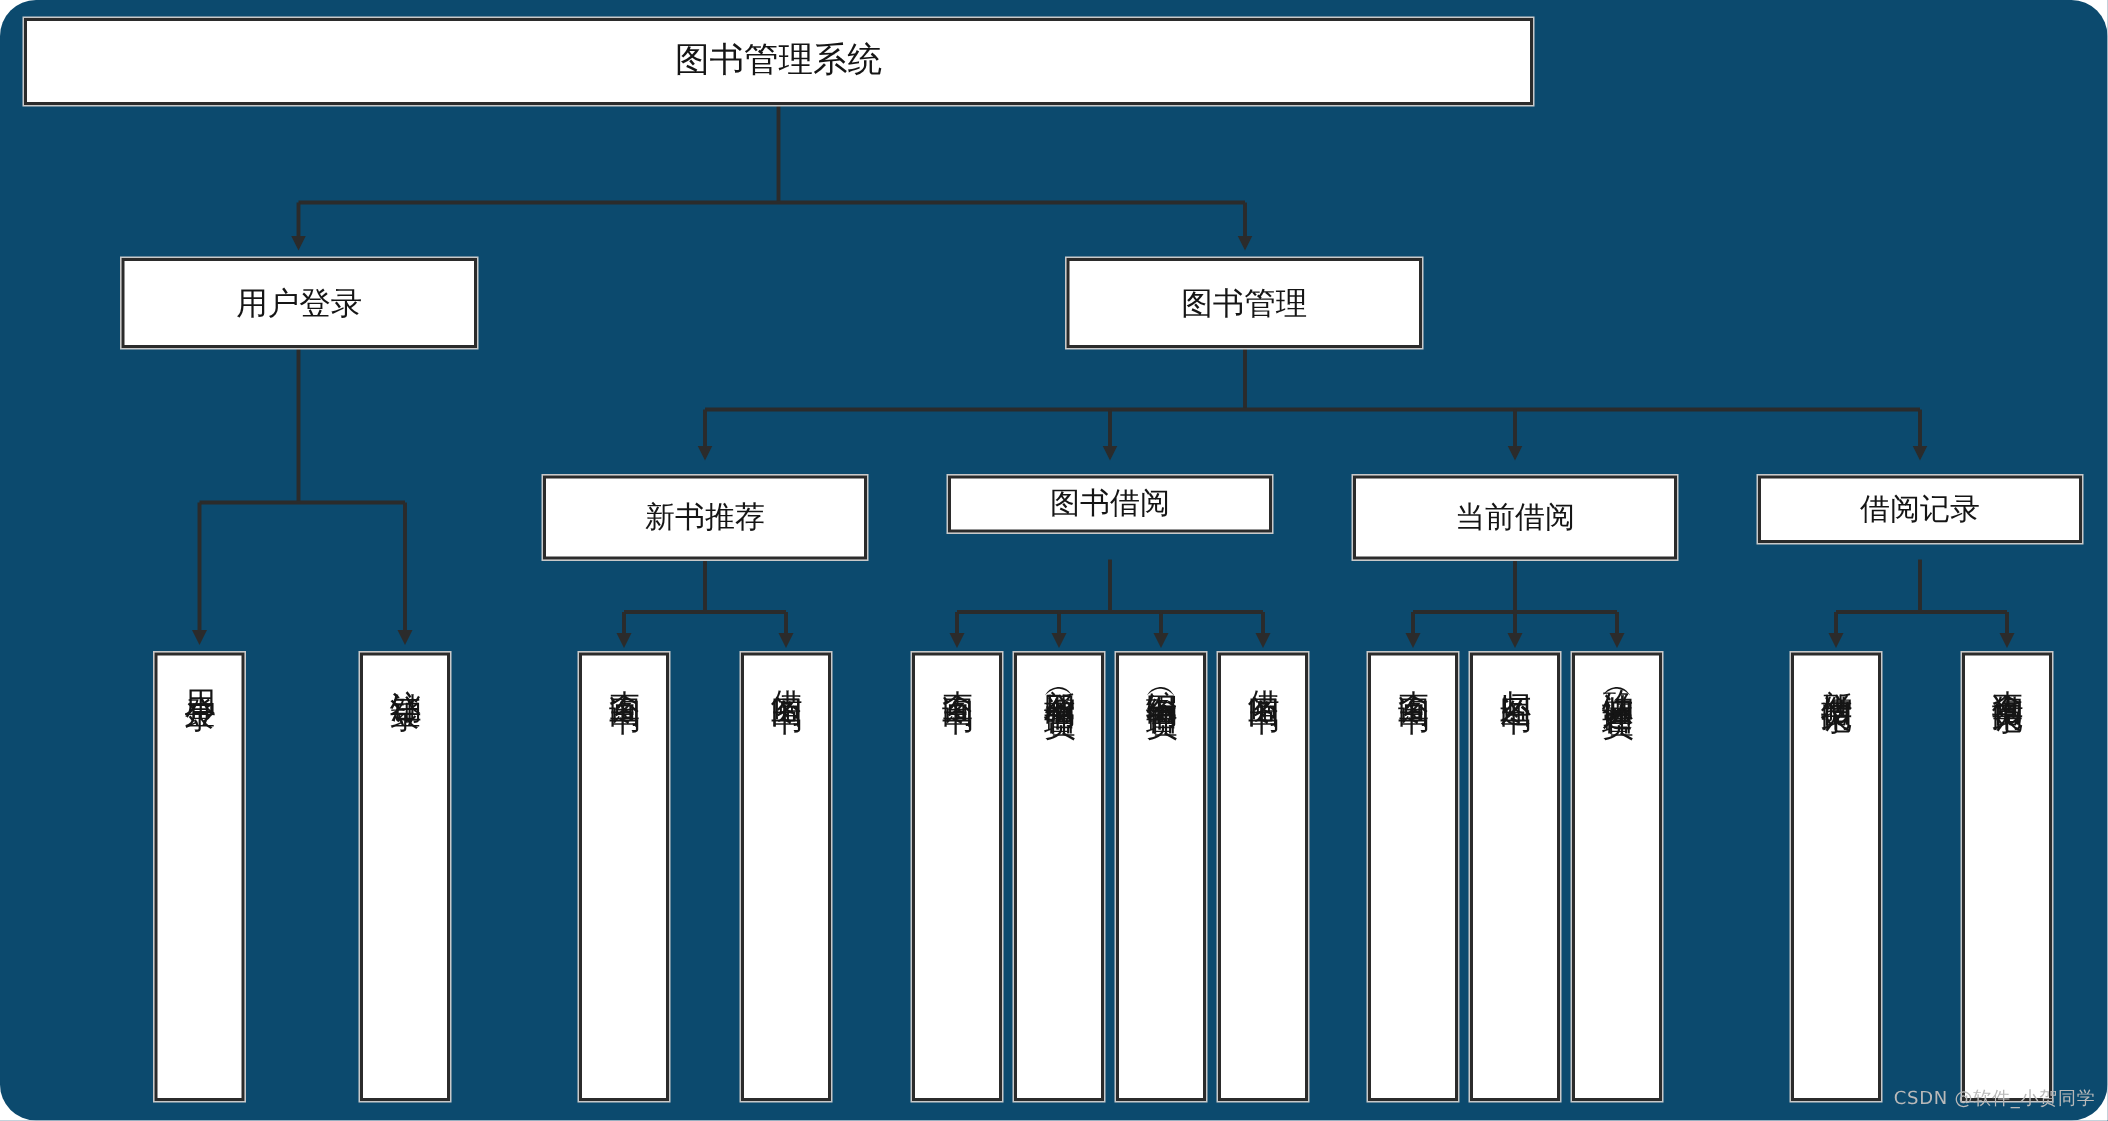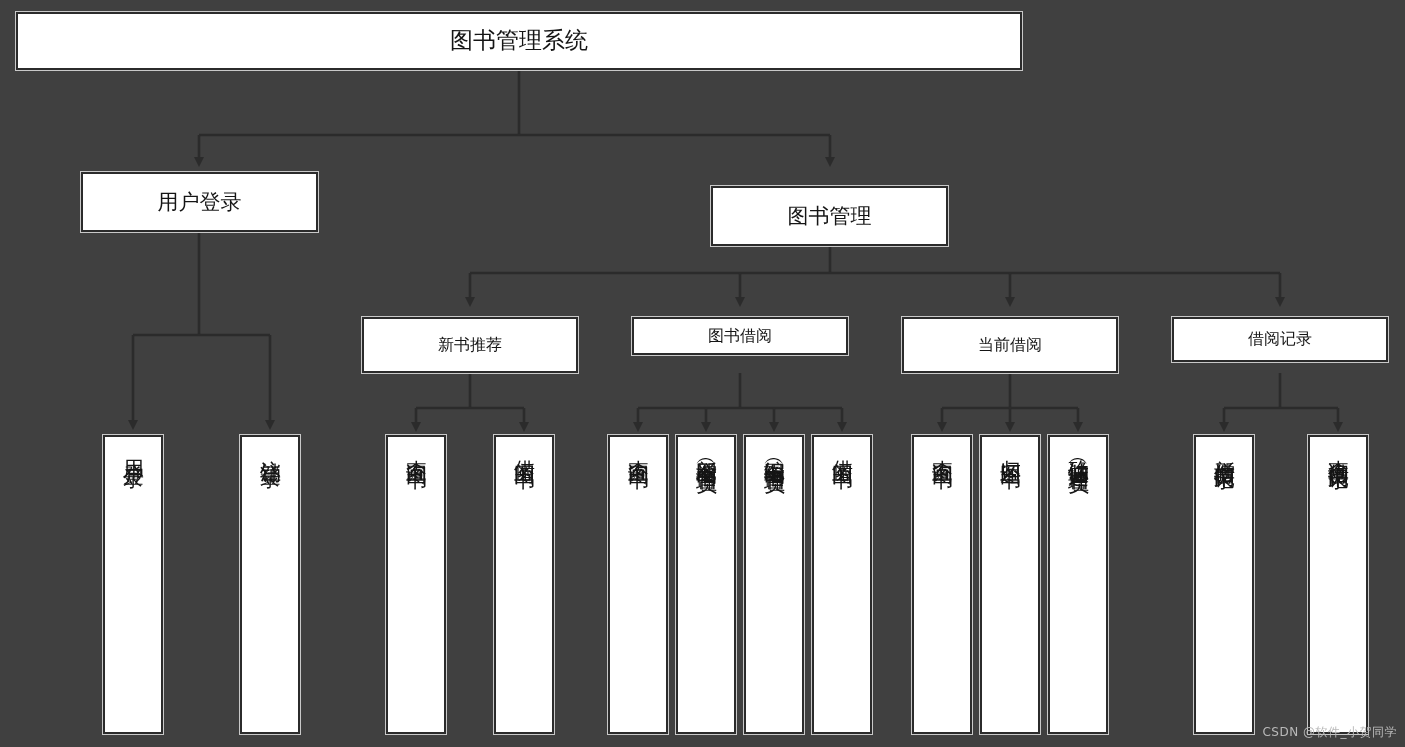--- a/index.html
+++ b/index.html
@@ -5,22 +5,23 @@
 <style>
   html,body{margin:0;padding:0;background:#ffffff;}
   body{
     font-family:"DejaVu Sans","Liberation Sans",sans-serif;
     color:#1a1a1a;
   }
   #canvas{
     position:relative;
     width:1405px;
     height:747px;
-    background:#404040;
+    background:#0c4a6e;
     overflow:hidden;
+    border-radius:24px;
   }
   
   #wires{
     position:absolute;
     left:0; top:0;
     width:1405px; height:747px;
     pointer-events:none;
   }
   
   .node{
@@ -31,21 +32,21 @@
     box-shadow:0 0 0 1px #c9c9c9;
     display:flex;
     align-items:center;
     justify-content:center;
     text-align:center;
     line-height:1.28;
     color:#151515;
   }
   .node.root{ font-size:23px; }
   .node.lvl1{ font-size:21px; }
-  .node.lvl2{ font-size:16px; }
+  .node.lvl2{ font-size:20px; }
 
   
   .node.leaf{
     font-size:21px;
     align-items:flex-start;
     justify-content:center;
     padding-top:6px;
   }
   .node.leaf .vtext{
     writing-mode:vertical-rl;
@@ -126,21 +127,21 @@
   </svg>
 
   <div class="node root" style="left:16px; top:12px; width:1006px; height:58px;">
     <span>图书管理系统</span>
   </div>
 
   <div class="node lvl1" style="left:81px; top:172px; width:237px; height:60px;">
     <span>用户登录</span>
   </div>
 
-  <div class="node lvl1" style="left:711px; top:172px; width:237px; height:60px;margin-top:14px;">
+  <div class="node lvl1" style="left:711px; top:172px; width:237px; height:60px;">
     <span>图书管理</span>
   </div>
 
   <div class="node lvl2" style="left:362px; top:317px; width:216px; height:56px;">
     <span>新书推荐</span>
   </div>
 
   <div class="node lvl2" style="left:632px; top:317px; width:216px; height:38px;">
     <span>图书借阅</span>
   </div>

